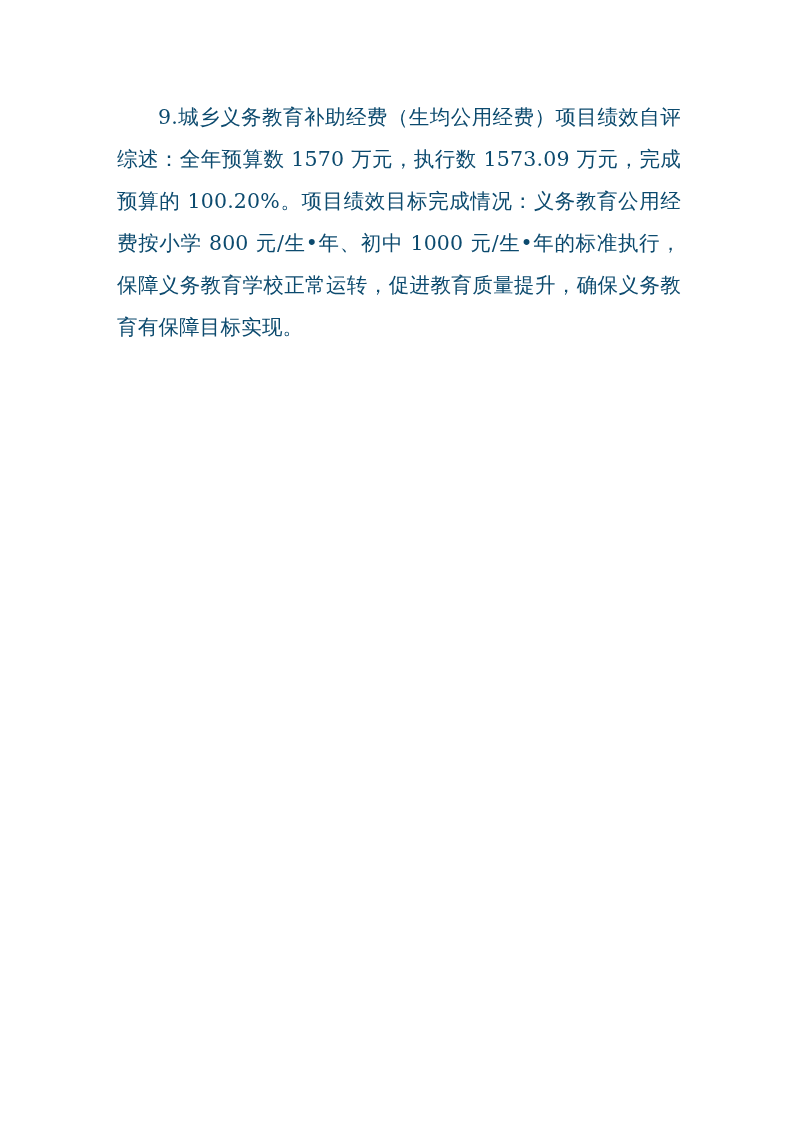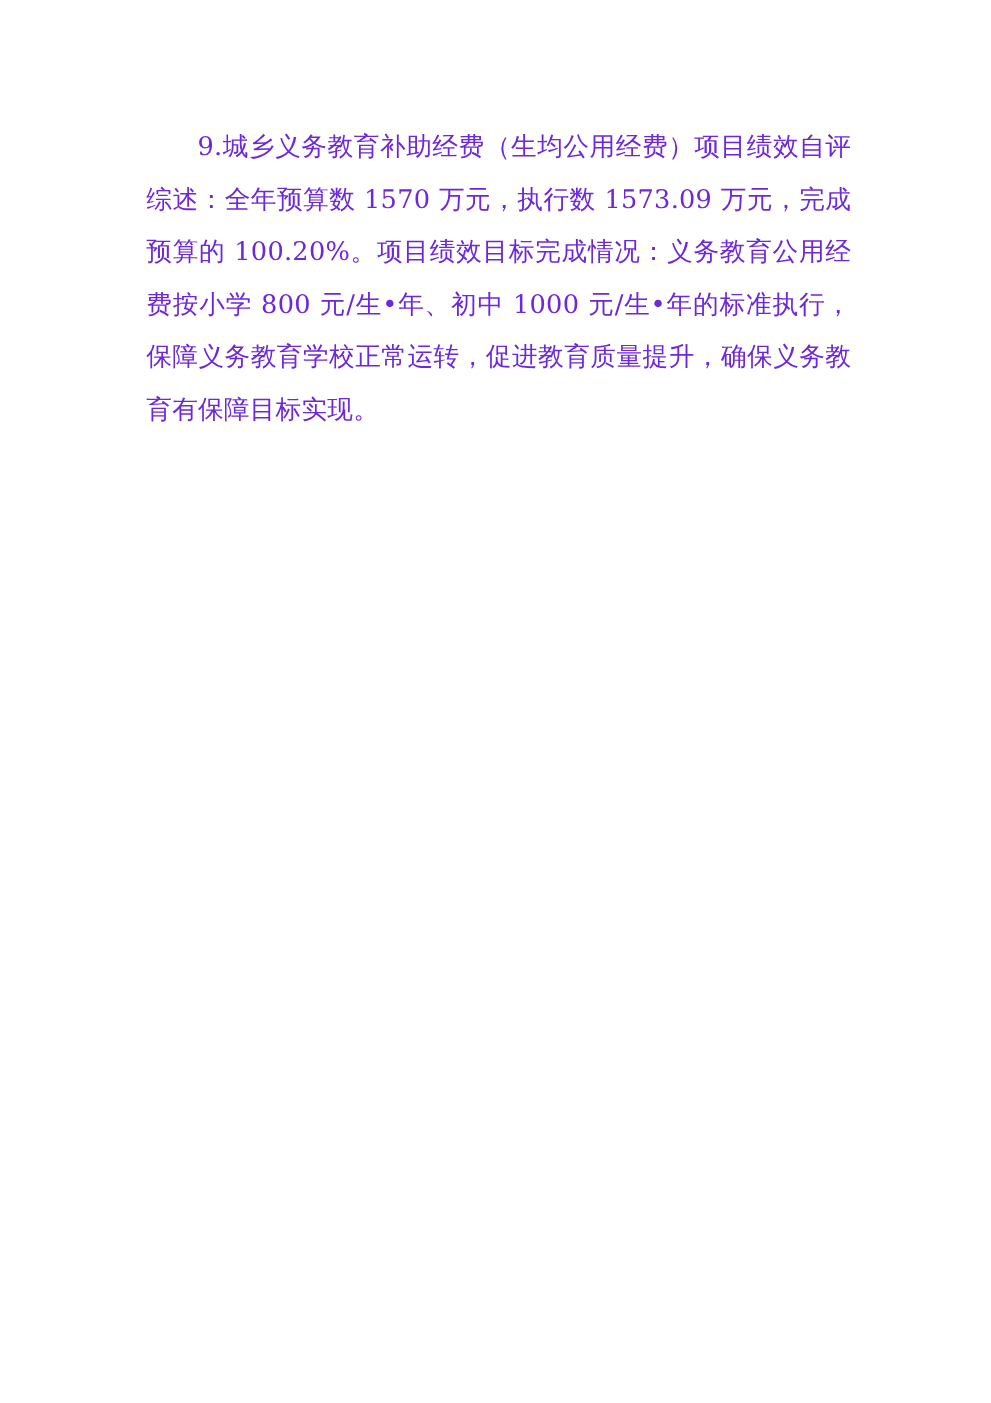--- a/index.html
+++ b/index.html
@@ -23,21 +23,21 @@
     background: #ffffff;
   }
   .doc-body {
     position: absolute;
     left: 117px;
     top: 96px;
     width: 564px;
   }
   .para {
     margin: 0;
-    color: #6d28d9;
+    color: #0c4a6e;
     font-size: 20.5px;
     line-height: 42px;
     text-align: justify;
     text-justify: inter-ideograph;
     text-indent: 41px;
     letter-spacing: 0.2px;
     font-family: "DejaVu Serif", "Liberation Serif", serif;
   }
 </style>
 </head>

